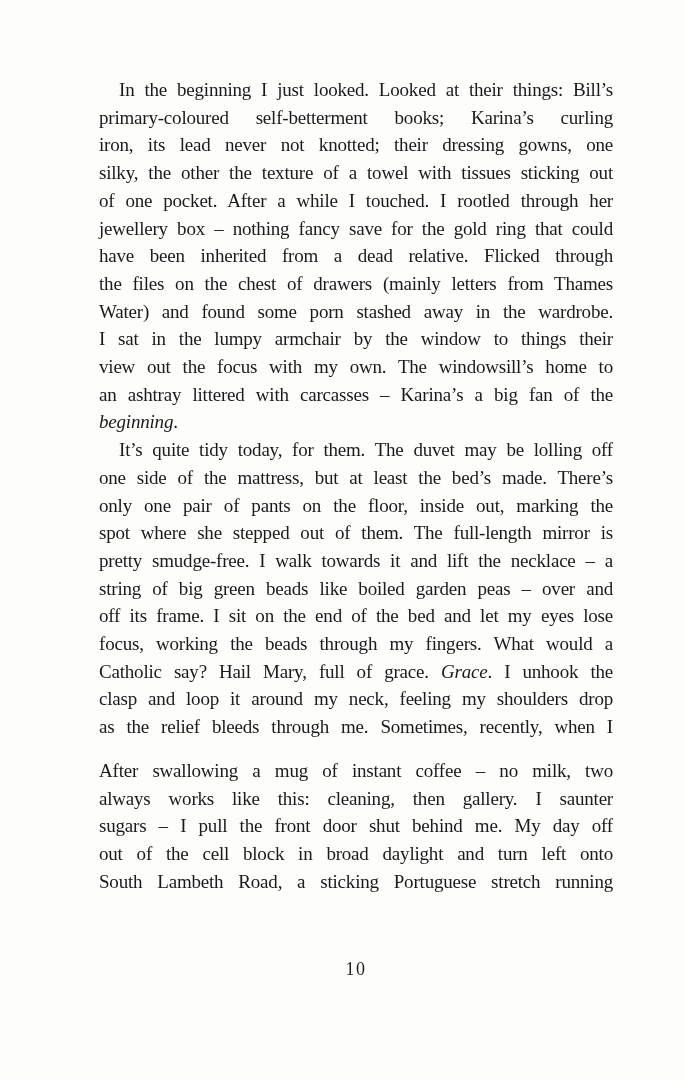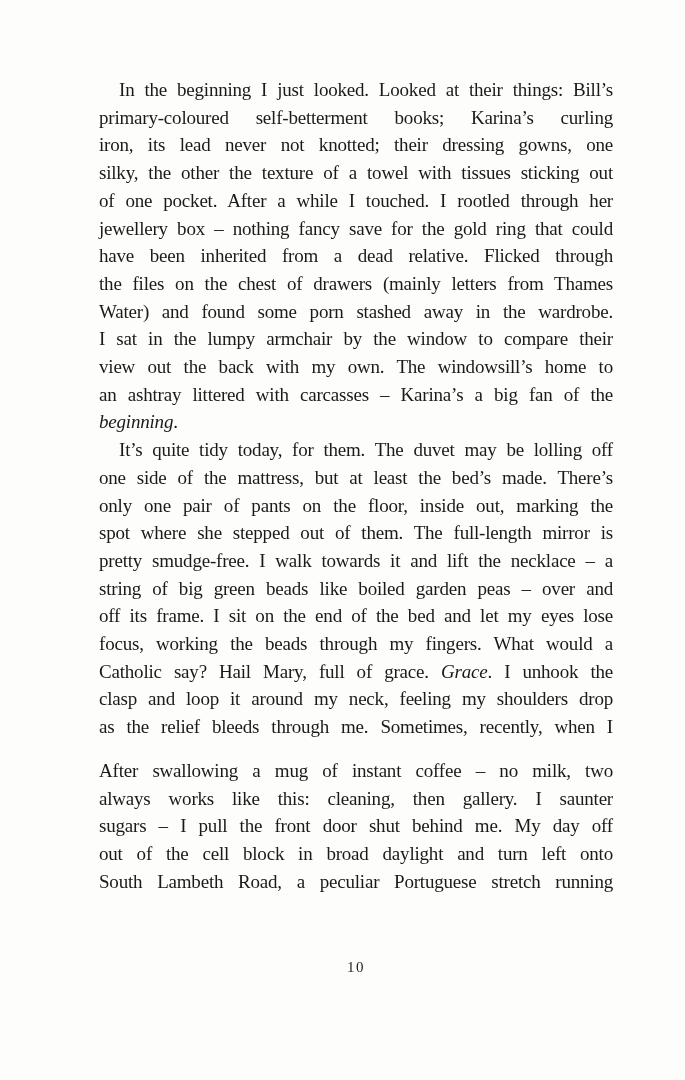--- a/index.html
+++ b/index.html
@@ -47,21 +47,21 @@
   }
   .it {
     font-style: italic;
   }
   .page-number {
     position: absolute;
     left: 99px;
     width: 514px;
     top: 959px;
     text-align: center;
-    font-size: 15px;
+    font-size: 18px;
     letter-spacing: 1.5px;
     color: #1f1f1f;
     font-variant-numeric: oldstyle-nums;
     font-feature-settings: "onum";
   }
 </style>
 </head>
 <body>
 
 <div class="page">
@@ -69,22 +69,22 @@
       <div class="para indent">
         <div class="line"><span>In the beginning I just looked. Looked at their things: Bill’s</span></div>
         <div class="line"><span>primary-coloured self-betterment books; Karina’s curling</span></div>
         <div class="line"><span>iron, its lead never not knotted; their dressing gowns, one</span></div>
         <div class="line"><span>silky, the other the texture of a towel with tissues sticking out</span></div>
         <div class="line"><span>of one pocket. After a while I touched. I rootled through her</span></div>
         <div class="line"><span>jewellery box – nothing fancy save for the gold ring that could</span></div>
         <div class="line"><span>have been inherited from a dead relative. Flicked through</span></div>
         <div class="line"><span>the files on the chest of drawers (mainly letters from Thames</span></div>
         <div class="line"><span>Water) and found some porn stashed away in the wardrobe.</span></div>
-        <div class="line"><span>I sat in the lumpy armchair by the window to compare their</span></div>
-        <div class="line"><span>view out the back with my own. The windowsill’s home to</span></div>
+        <div class="line"><span>I sat in the lumpy armchair by the window to things their</span></div>
+        <div class="line"><span>view out the focus with my own. The windowsill’s home to</span></div>
         <div class="line"><span>an ashtray littered with carcasses – Karina’s a big fan of the</span></div>
         <div class="line no-just"><span class="it">beginning</span><span>.</span></div>
       </div>
       <div class="para indent">
         <div class="line"><span>It’s quite tidy today, for them. The duvet may be lolling off</span></div>
         <div class="line"><span>one side of the mattress, but at least the bed’s made. There’s</span></div>
         <div class="line"><span>only one pair of pants on the floor, inside out, marking the</span></div>
         <div class="line"><span>spot where she stepped out of them. The full-length mirror is</span></div>
         <div class="line"><span>pretty smudge-free. I walk towards it and lift the necklace – a</span></div>
         <div class="line"><span>string of big green beads like boiled garden peas – over and</span></div>
@@ -92,17 +92,17 @@
         <div class="line"><span>focus, working the beads through my fingers. What would a</span></div>
         <div class="line"><span>Catholic say? Hail Mary, full of grace. </span><span class="it">Grace</span><span>. I unhook the</span></div>
         <div class="line"><span>clasp and loop it around my neck, feeling my shoulders drop</span></div>
         <div class="line"><span>as the relief bleeds through me. Sometimes, recently, when I</span></div>
       </div>
       <div class="para spaced">
         <div class="line"><span>After swallowing a mug of instant coffee – no milk, two</span></div>
         <div class="line"><span>always works like this: cleaning, then gallery. I saunter</span></div>
         <div class="line"><span>sugars – I pull the front door shut behind me. My day off</span></div>
         <div class="line"><span>out of the cell block in broad daylight and turn left onto</span></div>
-        <div class="line"><span>South Lambeth Road, a peculiar Portuguese stretch running</span></div>
+        <div class="line"><span>South Lambeth Road, a sticking Portuguese stretch running</span></div>
       </div>
     </div>
   <div class="page-number">10</div>
 </div>
 
 </body></html>

